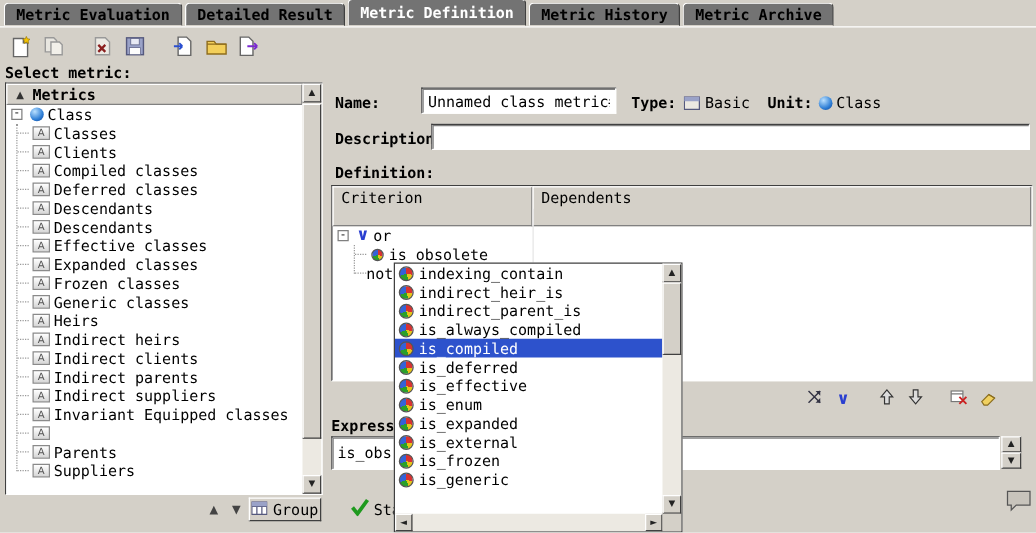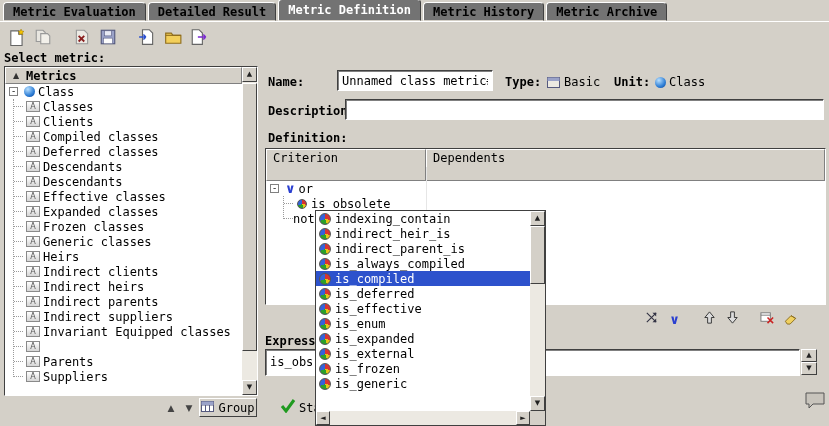--- a/index.html
+++ b/index.html
@@ -202,26 +202,26 @@
             <span>Generic classes</span>
           </div>
         <div class="trow">
             <span class="branch"></span>
             <span class="metric-icon"></span>
             <span>Heirs</span>
           </div>
         <div class="trow">
             <span class="branch"></span>
             <span class="metric-icon"></span>
+            <span>Indirect heirs</span>
+          </div>
+        <div class="trow">
+            <span class="branch"></span>
+            <span class="metric-icon"></span>
             <span>Indirect clients</span>
-          </div>
-        <div class="trow">
-            <span class="branch"></span>
-            <span class="metric-icon"></span>
-            <span>Indirect heirs</span>
           </div>
         <div class="trow">
             <span class="branch"></span>
             <span class="metric-icon"></span>
             <span>Indirect parents</span>
           </div>
         <div class="trow">
             <span class="branch"></span>
             <span class="metric-icon"></span>
             <span>Indirect suppliers</span>

